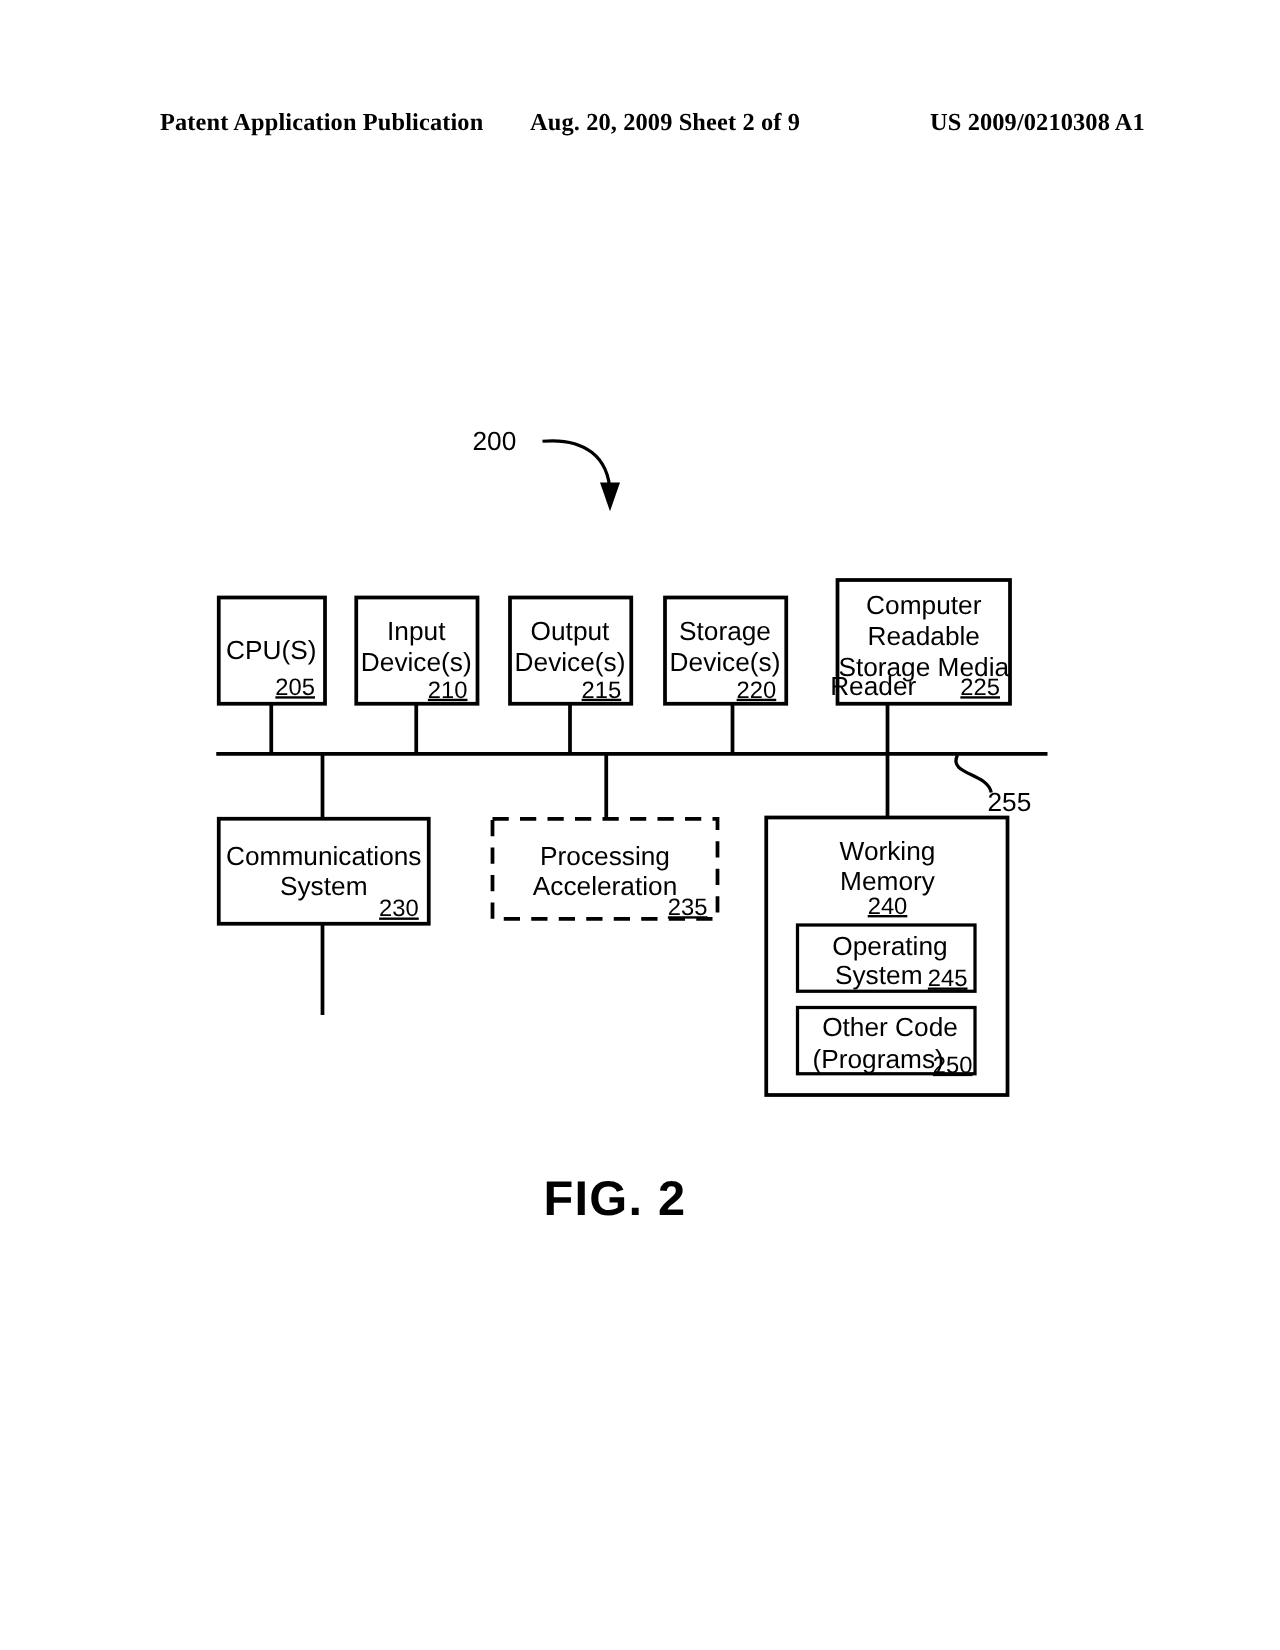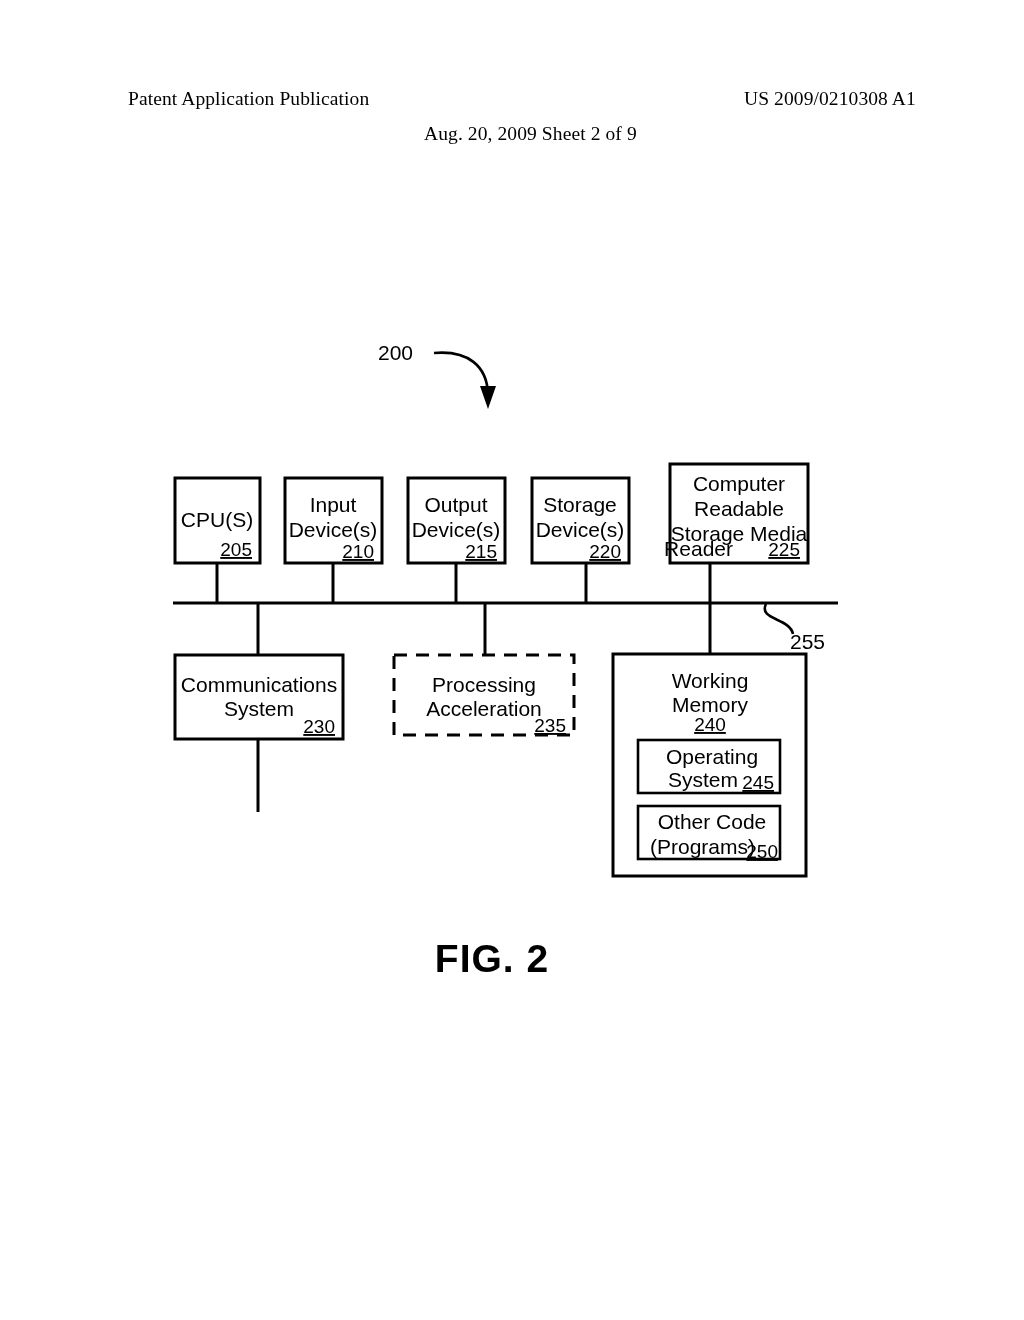--- a/index.html
+++ b/index.html
@@ -20,33 +20,32 @@
   #page-header {
     position: absolute;
     top: 88px;
     left: 0;
     width: 1024px;
     height: 28px;
     display: flex;
     flex-direction: row;
     align-items: baseline;
     font-family: "Liberation Serif", serif;
-    font-weight: normal;
+    font-weight: bold;
     font-size: 19.5px;
     letter-spacing: 0.1px;
     white-space: nowrap;
   }
   #page-header .hdr-left {
     position: absolute;
     left: 128px;
   }
   #page-header .hdr-mid {
     position: absolute;
     left: 424px;
-    margin-top: 35px;
   }
   #page-header .hdr-right {
     position: absolute;
     left: 744px;
   }
 
   
   #diagram {
     position: absolute;
     top: 0;

